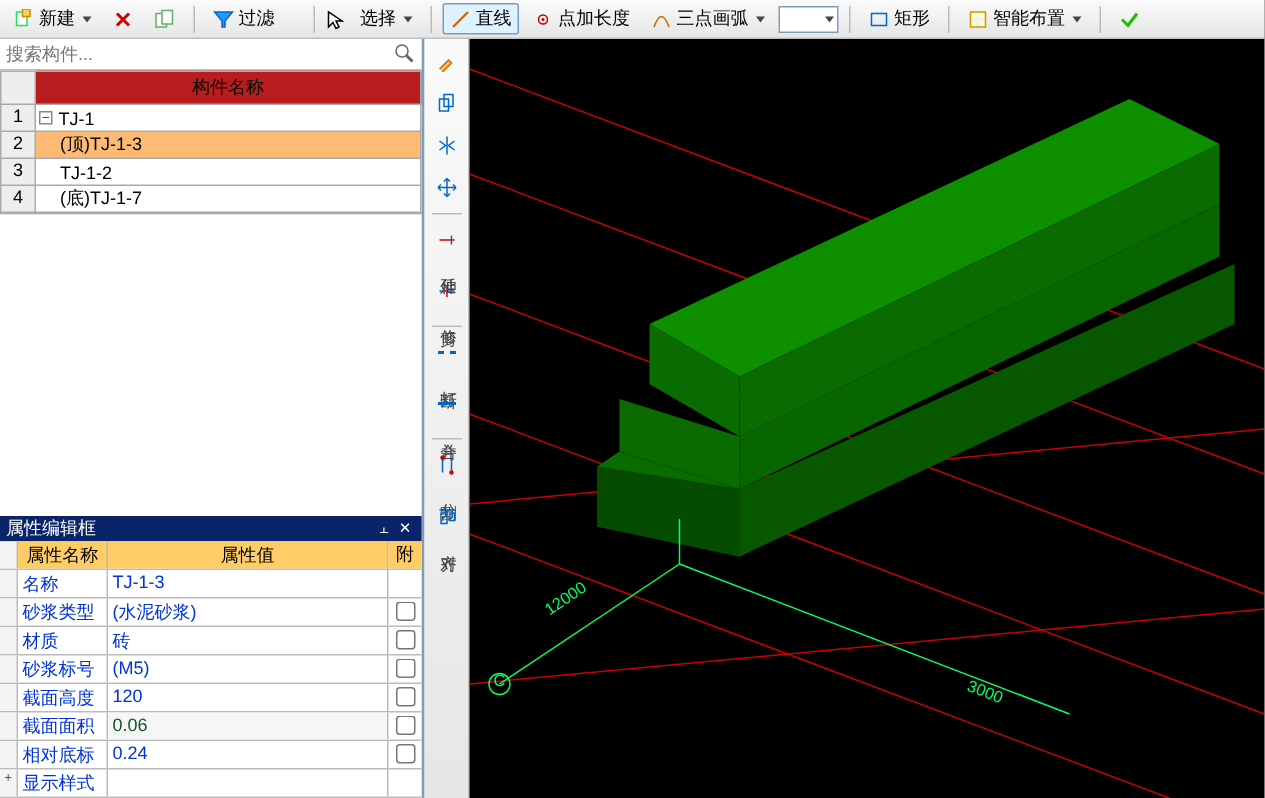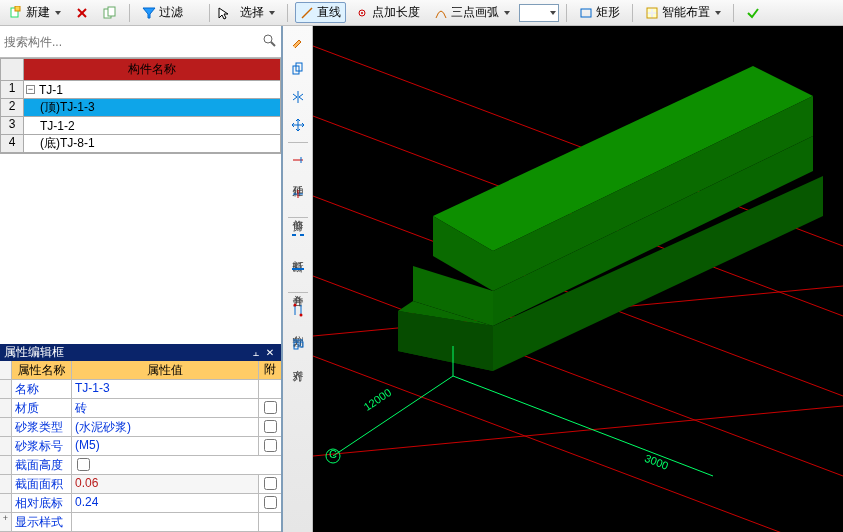--- a/index.html
+++ b/index.html
@@ -14,47 +14,47 @@
 .vsep { width: 1px; height: 18px; background: #bbb; margin: 0 3px; }
 .drop-tri { width: 0; height: 0; border-left: 3px solid transparent; border-right: 3px solid transparent; border-top: 4px solid #444; margin-left: 2px; }
 .icon-box { width: 14px; height: 14px; display: inline-block; }
 
 
 .main { flex: 1; display: flex; min-height: 0; }
 .left-pane { width: 283px; display: flex; flex-direction: column; border-right: 2px solid #7f9db9; }
 .right-wrap { flex: 1; display: flex; min-height: 0; }
 
 
-.search-row { display: flex; align-items: center; height: 32px; border-bottom: 1px solid #bbb; background: #fff; }
+.search-row { display: flex; align-items: center; height: 21px; border-bottom: 1px solid #bbb; background: #fff; }
 .search-row input { flex: 1; border: none; padding: 2px 4px; color: #888; outline: none; }
 .search-row .zoom { width: 24px; text-align: center; cursor: pointer; color: #555; }
 
 
 .tree-table { border: 0; border-bottom: 1px solid #aaa; background: #fff; }
 .tree-head { display: flex; }
 .tree-head .gutter { width: 24px; border: 1px solid #aaa; background: #eee; }
 .tree-head .col { flex: 1; border: 1px solid #aaa; border-left: 0; background: #b91c1c; text-align: center; padding: 2px 0; font-weight: normal; }
 .tree-row { display: flex; height: 18px; }
 .tree-row .gutter { width: 24px; border: 1px solid #aaa; border-top: 0; text-align: center; background: #eee; }
 .tree-row .cell { flex: 1; border: 1px solid #aaa; border-left: 0; border-top: 0; padding: 1px 2px; display: flex; align-items: center; }
-.tree-row.sel .cell { background: #0ea5e9; }
+.tree-row.sel .cell { background: #fdba74; }
 .tree-filler { flex: 1; background: #fff; border-top: 0; }
 .toggle { width: 9px; height: 9px; border: 1px solid #888; font-size: 9px; line-height: 7px; text-align: center; margin-right: 4px; color: #444; }
 .indent1 { margin-left: 14px; }
 
 
 .prop-title { height: 17px; background: #0a246a; color: #fff; padding: 1px 4px; display: flex; align-items: center; }
 .prop-title .sp { flex: 1; }
 .prop-title .pin, .prop-title .close { width: 14px; height: 14px; text-align: center; cursor: pointer; font-size: 10px; line-height: 14px; }
 .prop-table { background: #fff; }
 .prop-row { display: flex; border-bottom: 1px solid #bbb; height: 19px; }
 .pgutter { width: 12px; border-right: 1px solid #bbb; background: #f4f4f4; text-align: center; font-size: 9px; color: #555; }
 .pname { width: 60px; border-right: 1px solid #bbb; padding: 1px 3px; color: #0033dd; }
 .pval { flex: 1; border-right: 1px solid #bbb; padding: 1px 3px; color: #0033dd; }
-.pval.ro { color: #b91c1c; background: #f6f6f6; }
+.pval.ro { color: #14532d; background: #f6f6f6; }
 .pchk { width: 22px; text-align: center; }
 .pchk input { margin-top: 2px; }
 .prop-head .pname, .prop-head .pval, .prop-head .pchk { background: #ffcc66; color: #000; text-align: center; }
 
 
 .vtoolbar { width: 30px; background: linear-gradient(#fafafa,#e6e6e6); border-right: 1px solid #bfbfbf; display: flex; flex-direction: column; align-items: center; padding: 4px 0; gap: 6px; }
 .vtoolbar .vb { width: 22px; height: 22px; display: flex; align-items: center; justify-content: center; cursor: pointer; border: 1px solid transparent; border-radius: 2px; }
 .vlabel { writing-mode: vertical-rl; font-size: 11px; color: #444; }
 .vsep2 { width: 20px; height: 1px; background: #bbb; }
 
@@ -218,21 +218,21 @@
               <div class="gutter">3</div>
               <div class="cell">
                 <span class="indent1"></span>
                 <span>TJ-1-2</span>
               </div>
             </div>
             <div class="tree-row">
               <div class="gutter">4</div>
               <div class="cell">
                 <span class="indent1"></span>
-                <span>(底)TJ-8-1</span>
+                <span>(底)TJ-1-7</span>
               </div>
             </div>
           </div>
       </div>
       <div class="tree-filler"></div>
 
       <div class="prop-title">
         <span>属性编辑框</span>
         <span class="sp"></span>
         <span class="pin">⫠</span>
@@ -247,39 +247,40 @@
         </div>
         <div id="prop-body">
             <div class="prop-row">
               <div class="pgutter"></div>
               <div class="pname">名称</div>
               <div class="pval">TJ-1-3</div>
               <div class="pchk"></div>
             </div>
             <div class="prop-row">
               <div class="pgutter"></div>
+              <div class="pname">砂浆类型</div>
+              <div class="pval">(水泥砂浆)</div>
+              <div class="pchk"><input type="checkbox" style=""></div>
+            </div>
+            <div class="prop-row">
+              <div class="pgutter"></div>
               <div class="pname">材质</div>
               <div class="pval">砖</div>
               <div class="pchk"><input type="checkbox" style=""></div>
             </div>
             <div class="prop-row">
               <div class="pgutter"></div>
-              <div class="pname">砂浆类型</div>
-              <div class="pval">(水泥砂浆)</div>
-              <div class="pchk"><input type="checkbox" style=""></div>
-            </div>
-            <div class="prop-row">
-              <div class="pgutter"></div>
               <div class="pname">砂浆标号</div>
               <div class="pval">(M5)</div>
               <div class="pchk"><input type="checkbox" style=""></div>
             </div>
             <div class="prop-row">
               <div class="pgutter"></div>
               <div class="pname">截面高度</div>
+              <div class="pval">120</div>
               <div class="pchk"><input type="checkbox" style=""></div>
             </div>
             <div class="prop-row">
               <div class="pgutter"></div>
               <div class="pname">截面面积</div>
               <div class="pval ro">0.06</div>
               <div class="pchk"><input type="checkbox" style=""></div>
             </div>
             <div class="prop-row">
               <div class="pgutter"></div>

